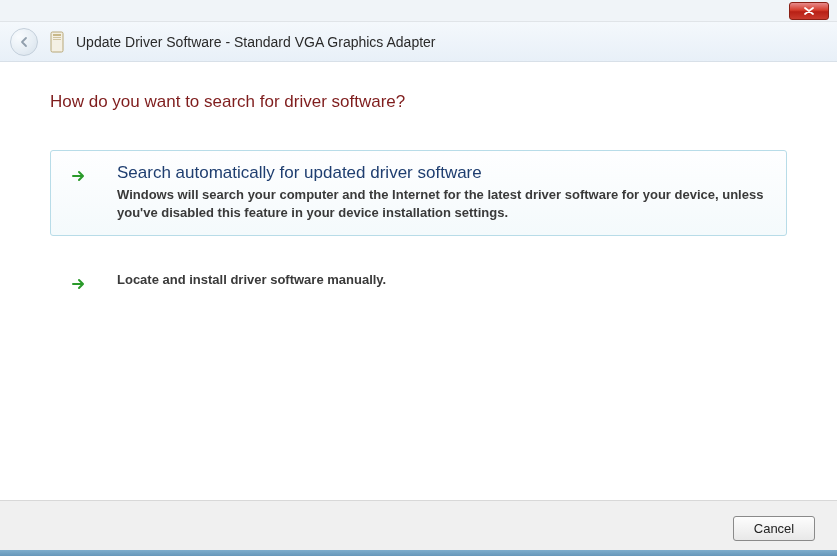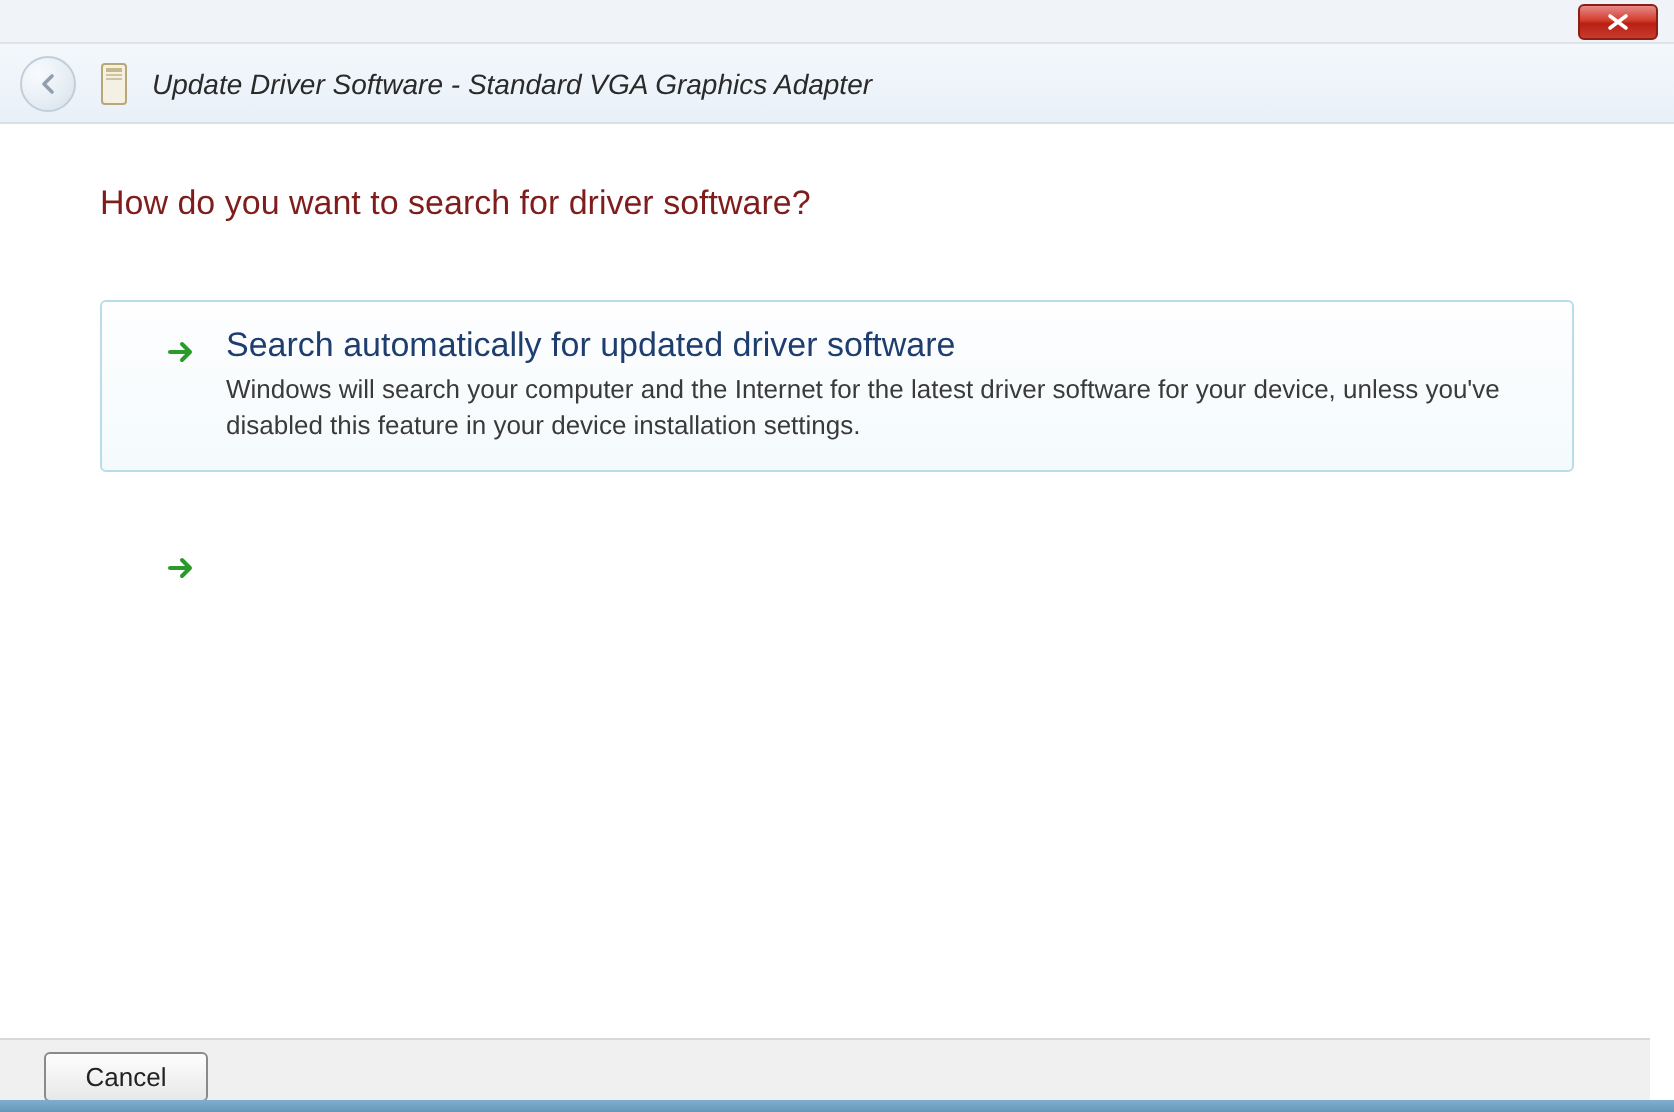--- a/index.html
+++ b/index.html
@@ -53,42 +53,41 @@
       width: 18px;
       height: 24px;
       display: flex;
       align-items: center;
       justify-content: center;
     }
     .header-title {
       font-size: 14px;
       color: #2a2a2a;
       font-weight: 400;
-      font-style: italic;
     }
     
     .content {
       padding: 30px 50px 20px 50px;
       background: #fff;
       height: 432px;
     }
     .main-heading {
       font-size: 17px;
       color: #7f1d1d;
       font-weight: 400;
       margin-bottom: 38px;
     }
     
     .option {
       border: 1px solid transparent;
       border-radius: 3px;
-      padding: 12px 14px 14px 32px;
+      padding: 12px 14px 14px 20px;
       margin-bottom: 22px;
       display: flex;
-      gap: 12px;
+      gap: 28px;
       cursor: pointer;
     }
     .option.highlighted {
       border: 1px solid #b8dce8;
       background: linear-gradient(to bottom, #fefeff 0%, #f4fafc 100%);
     }
     .arrow-icon {
       width: 18px;
       flex-shrink: 0;
       display: flex;
@@ -99,33 +98,34 @@
     .option-title {
       font-size: 17px;
       color: #1f3e70;
       font-weight: 400;
       margin-bottom: 3px;
     }
     .option-desc {
       font-size: 13px;
       color: #3a3a3a;
       line-height: 1.35;
+      font-weight: bold;
     }
     
     .footer {
       position: absolute;
       bottom: 0;
       left: 0;
-      right: 12px;
-      height: 37px;
+      right: 0;
+      height: 56px;
       background: #f0f0f0;
       border-top: 1px solid #d8d8d8;
       display: flex;
       align-items: center;
-      justify-content: flex-start;
+      justify-content: flex-end;
       padding: 0 22px;
     }
     .cancel-btn {
       width: 82px;
       height: 25px;
       background: linear-gradient(to bottom, #fdfdfd 0%, #e8e8e8 100%);
       border: 1px solid #8a8a8a;
       border-radius: 3px;
       font-size: 13px;
       color: #222;
@@ -188,20 +188,21 @@
     </div>
   </div>
 
   <div class="option">
     <div class="arrow-icon">
       <svg width="16" height="14" viewBox="0 0 16 14">
         <path d="M2 7 L11 7 M8 3 L12 7 L8 11" stroke="#2a9a2a" stroke-width="2" fill="none" stroke-linecap="round" stroke-linejoin="round"></path>
       </svg>
     </div>
     <div class="option-body">
+      <div class="option-desc">Locate and install driver software manually.</div>
     </div>
   </div>
 </div>
 
 <div class="footer">
   <button class="cancel-btn">Cancel</button>
 </div>
 
 <div class="bluebar"></div>
 

